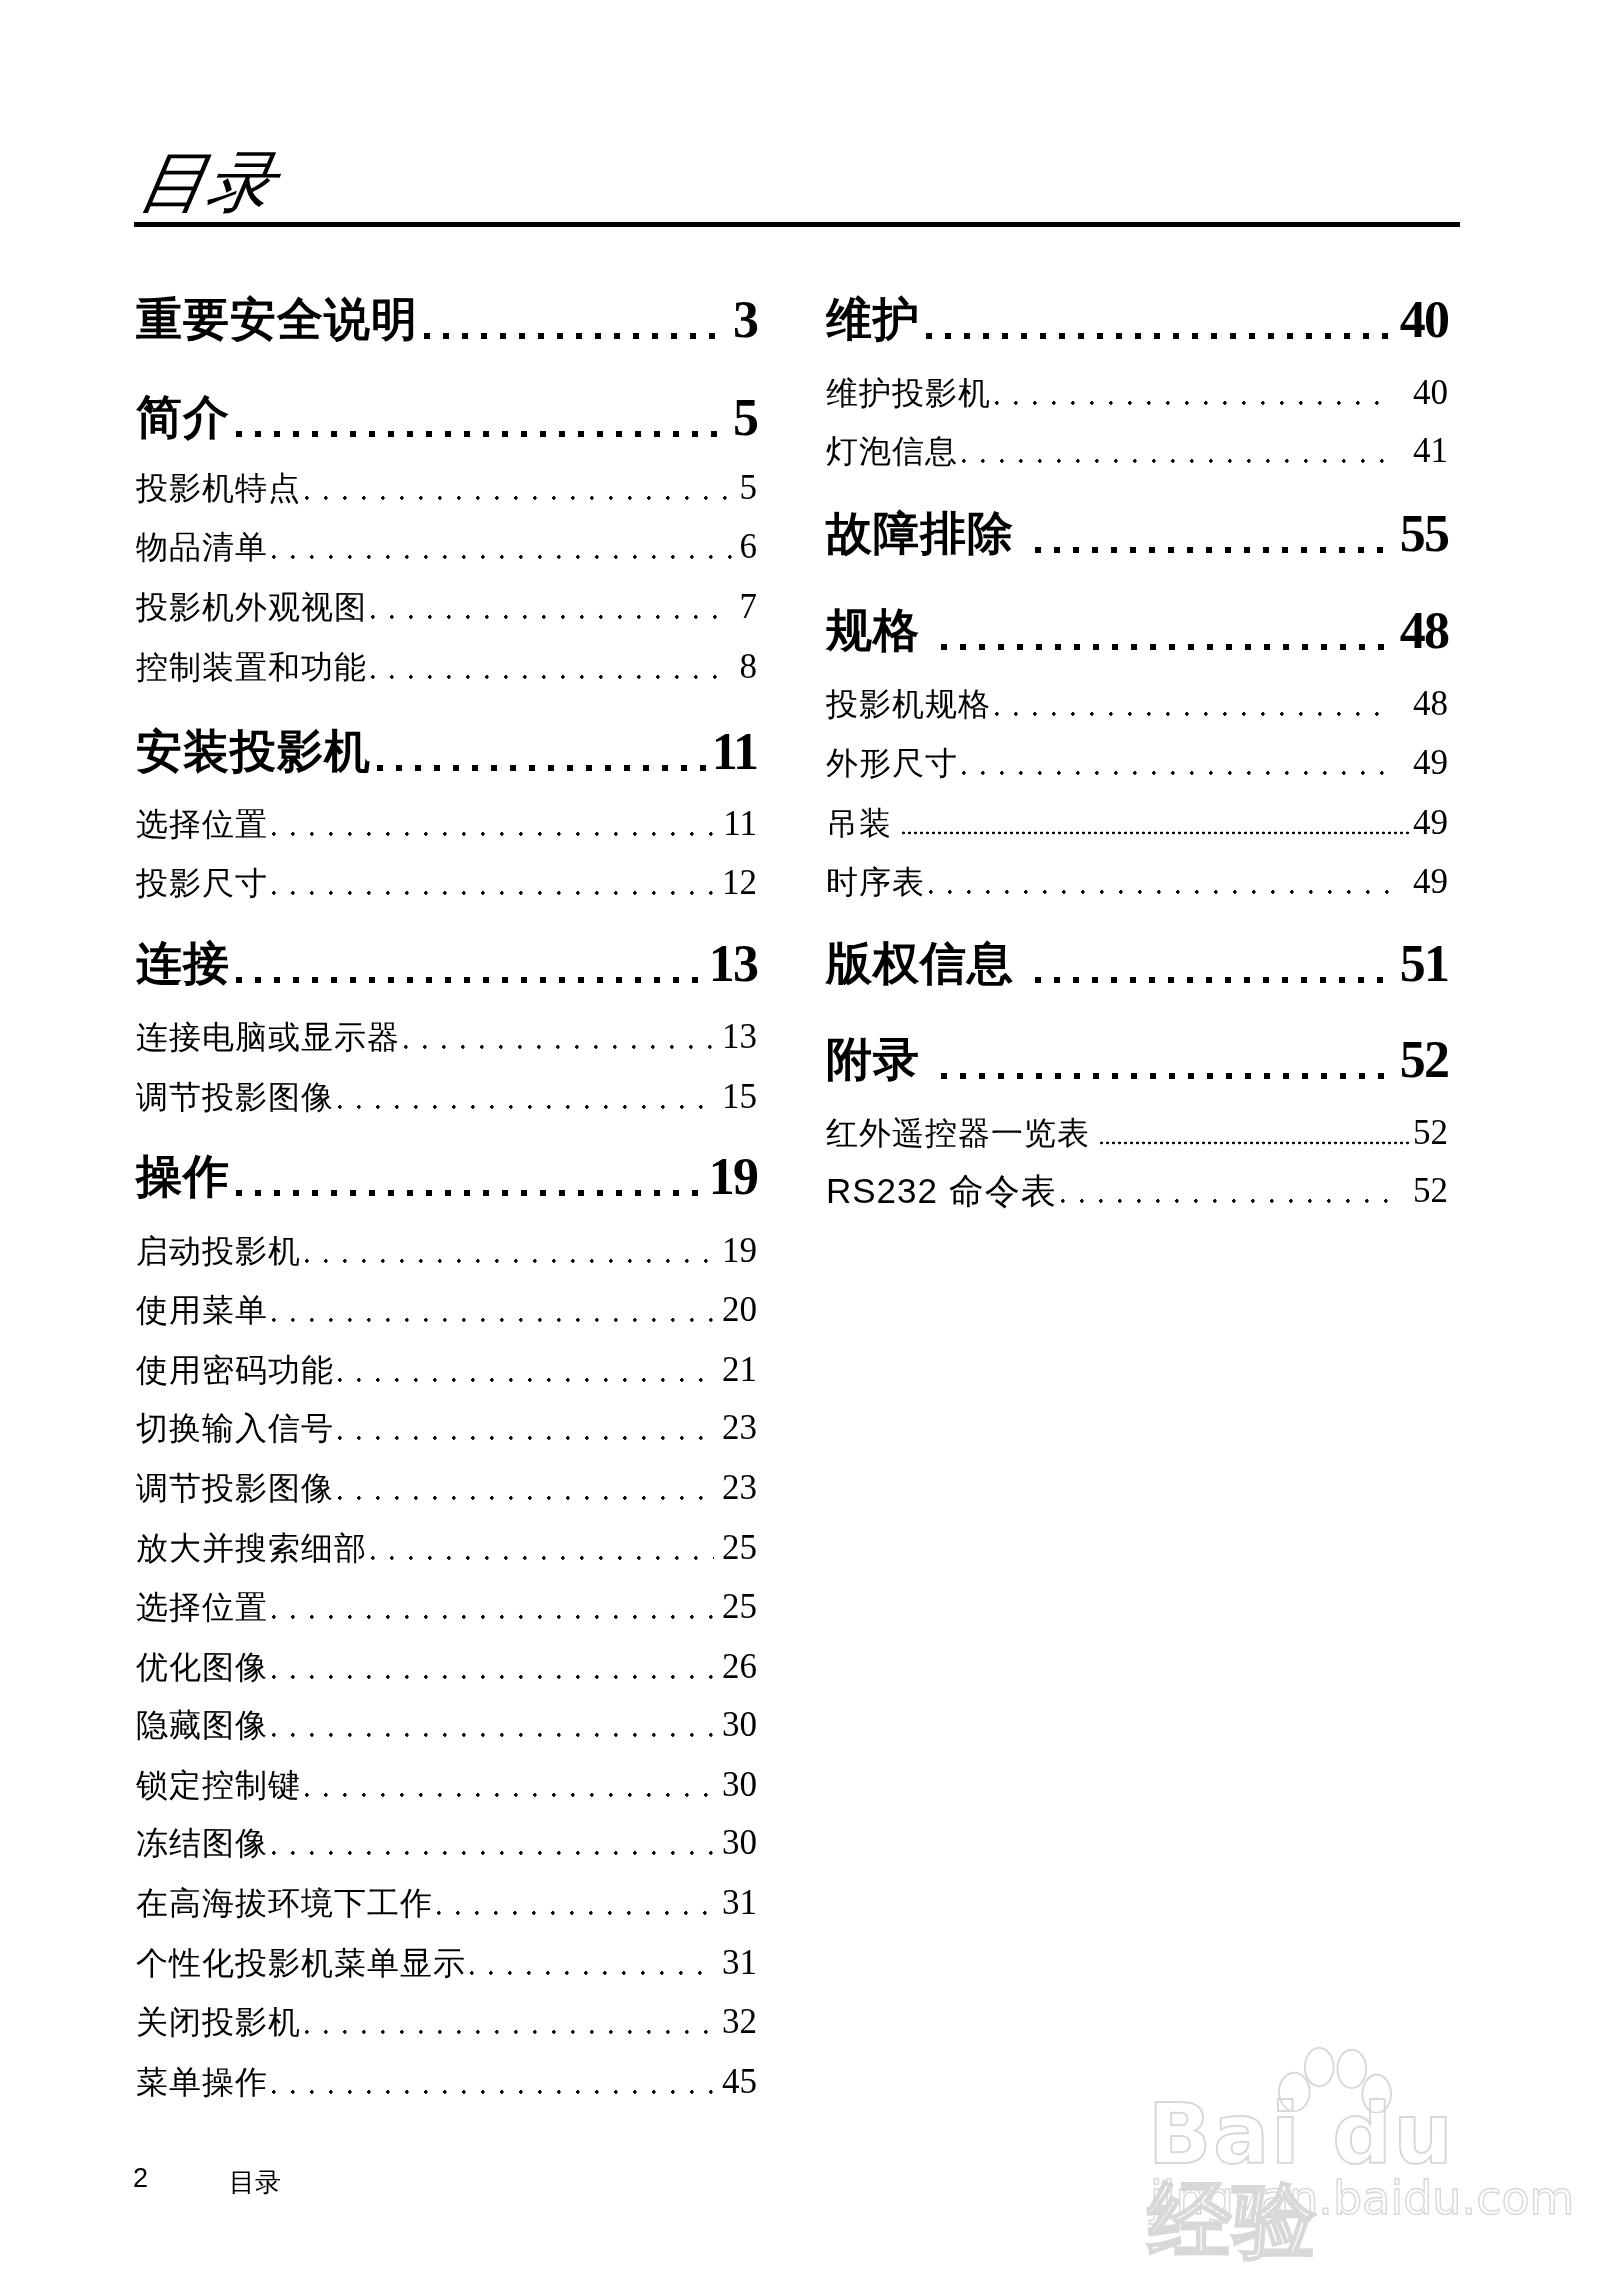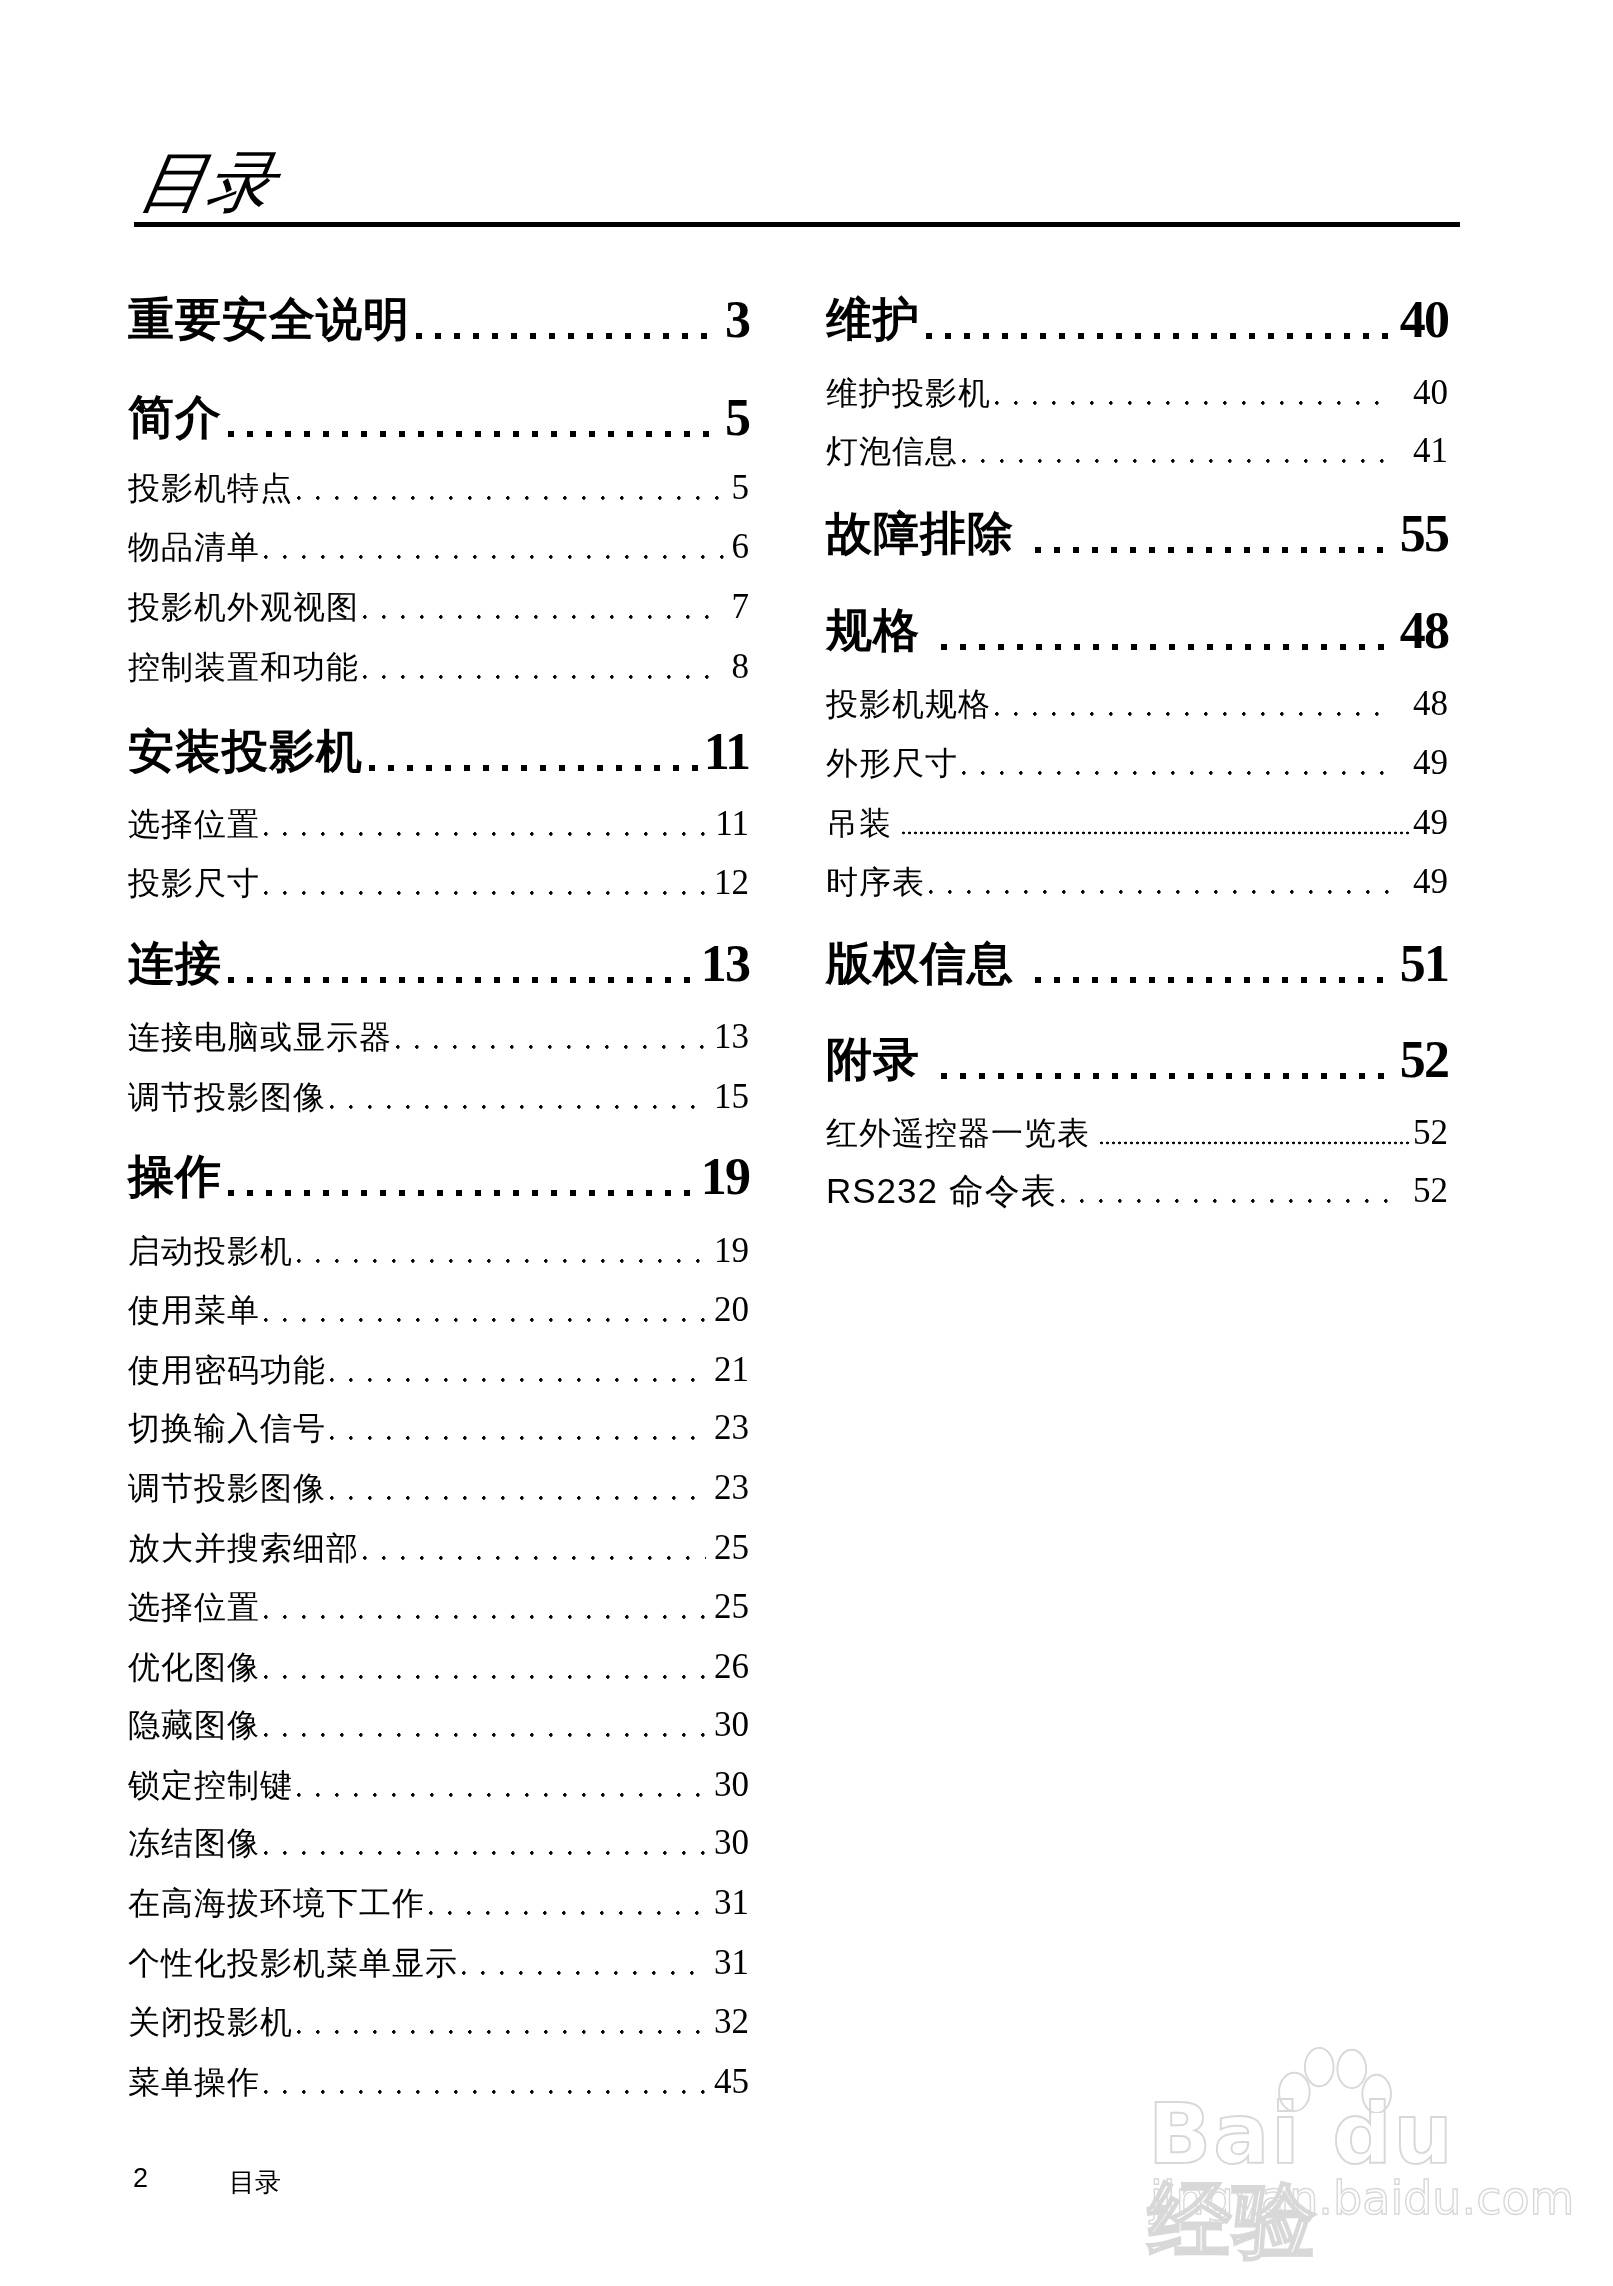--- a/index.html
+++ b/index.html
@@ -1,20 +1,20 @@
 <!DOCTYPE html>
 <html><head>
 <meta charset="utf-8">
 <style>
   html, body { margin:0; padding:0; background:#ffffff; }
   body { width:1614px; height:2286px; position:relative; overflow:hidden; color:#000; font-family:"DejaVu Sans", sans-serif; }
   .title { position:absolute; left:134px; top:144px; font-size:67px; font-style:italic; line-height:77px; font-family:"DejaVu Sans", sans-serif; transform:skewX(-10deg); transform-origin:left bottom; }
   .rule { position:absolute; left:134px; top:222px; width:1326px; height:4.8px; background:#000; }
   .row { position:absolute; display:flex; align-items:flex-end; }
-  .row.l { left:128px; width:621px;align-items:center; }
+  .row.l { left:136px; width:621px;align-items:center; }
   .row.r { left:826px; width:622px; }
   .row.h { height:61px; }
   .row.s { height:42px; }
   .lbl { white-space:nowrap; flex:0 0 auto; }
   .h .lbl { font-size:46px; font-weight:bold; line-height:61px; letter-spacing:1px; }
   .s .lbl { font-size:32px; line-height:42px; letter-spacing:1px; }
   .lead { flex:1 1 auto; align-self:flex-end; }
   .h .lead { height:7.7px; margin:0 5.8px 11.5px 5.8px;
     background-image: linear-gradient(to right, #000 0, #000 5.8px, transparent 5.8px);
     background-size: 19px 5.8px; background-repeat: repeat-x; background-position: left bottom; }

